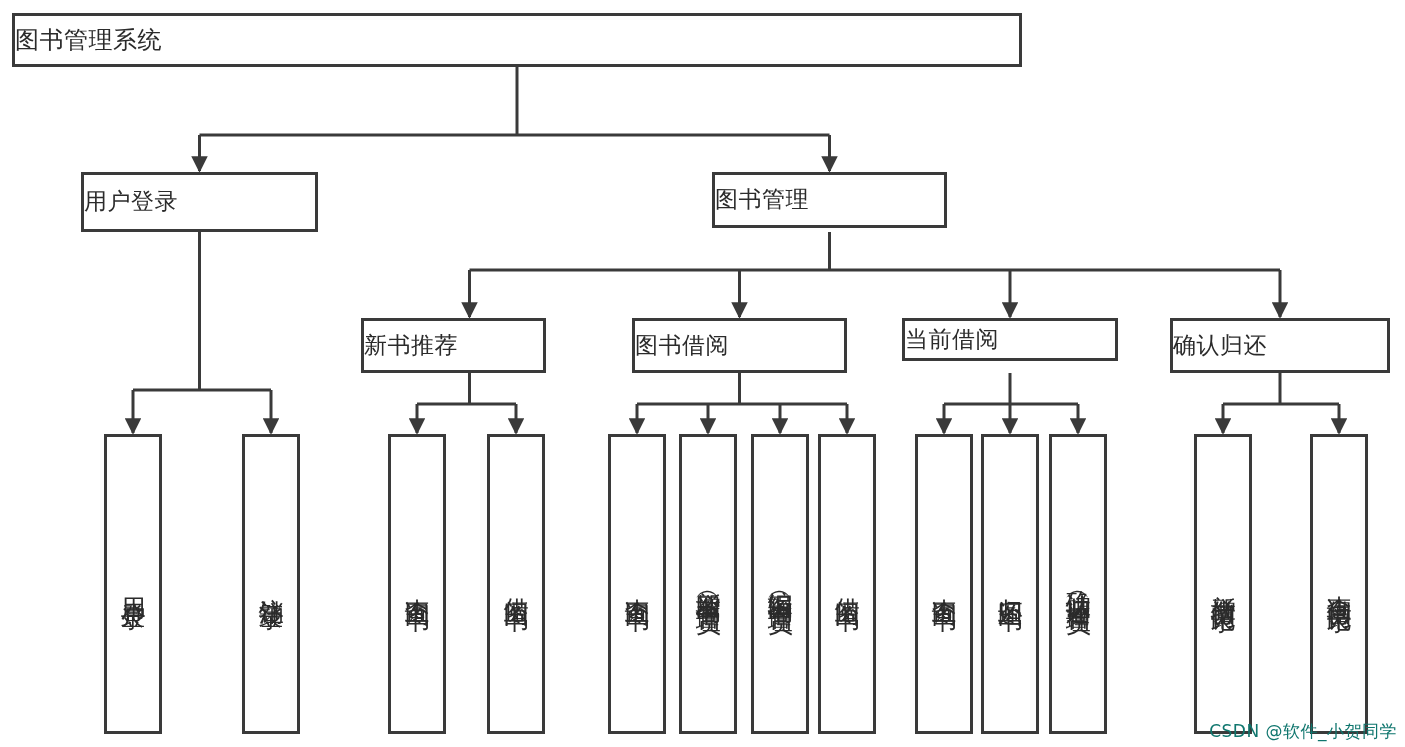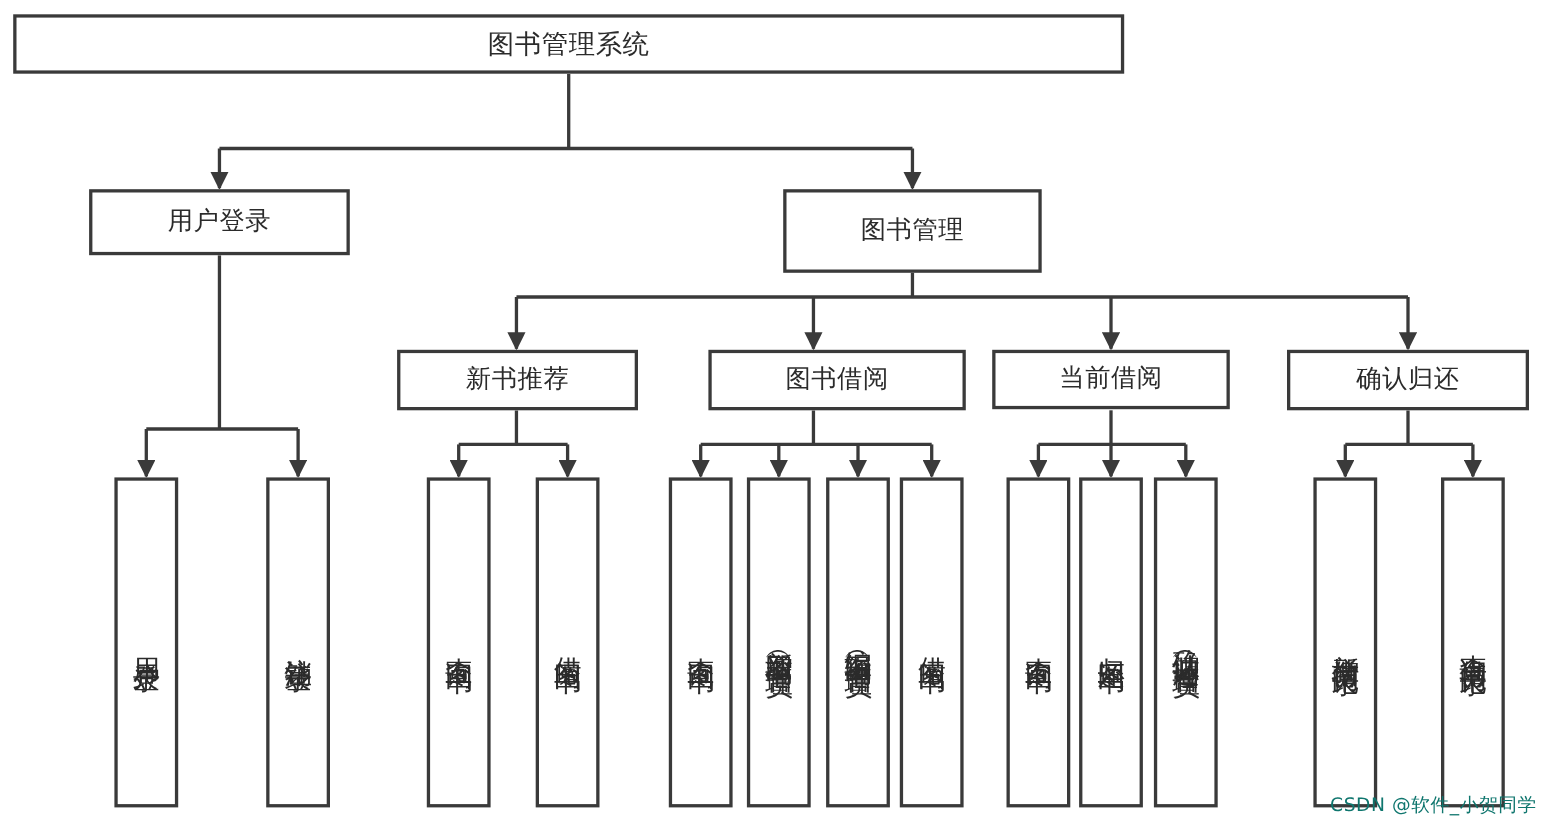--- a/index.html
+++ b/index.html
@@ -26,21 +26,20 @@
     height: 747px;
     pointer-events: none;
   }
   .node {
     position: absolute;
     box-sizing: border-box;
     background: #ffffff;
     border: 3px solid #3a3a3a;
     display: flex;
     align-items: center;
-    justify-content: center;
     color: #2b2b2b;
     z-index: 2;
   }
   .node .label {
     display: block;
     text-align: center;
     line-height: 1.18;
     white-space: nowrap;
   }
   
@@ -125,31 +124,31 @@
       </g>
   </svg>
 
   <div class="node root horiz" style="left: 12px; top: 13px; width: 1010px; height: 54px;">
     <span class="label">图书管理系统</span>
   </div>
 
   <div class="node horiz" style="left: 81px; top: 172px; width: 237px; height: 60px;">
     <span class="label">用户登录</span>
   </div>
-  <div class="node horiz" style="left: 712px; top: 172px; width: 235px; height: 76px;">
+  <div class="node horiz" style="left: 712px; top: 172px; width: 235px; height: 56px;">
     <span class="label">图书管理</span>
   </div>
 
-  <div class="node horiz" style="left: 361px; top: 318px; width: 219px; height: 55px;">
+  <div class="node horiz" style="left: 361px; top: 318px; width: 185px; height: 55px;">
     <span class="label">新书推荐</span>
   </div>
-  <div class="node horiz" style="left: 632px; top: 318px; width: 234px; height: 55px; margin-left: 12px;">
+  <div class="node horiz" style="left: 632px; top: 318px; width: 215px; height: 55px;">
     <span class="label">图书借阅</span>
   </div>
-  <div class="node horiz" style="left: 902px; top: 318px; width: 216px; height: 54px;">
+  <div class="node horiz" style="left: 902px; top: 318px; width: 216px; height: 43px;">
     <span class="label">当前借阅</span>
   </div>
   <div class="node horiz" style="left: 1170px; top: 318px; width: 220px; height: 55px;">
     <span class="label">确认归还</span>
   </div>
 
   <div class="node vert" style="left: 104px; top: 434px; width: 58px; height: 300px;">
     <span class="label">用户登录</span>
   </div>
   <div class="node vert" style="left: 242px; top: 434px; width: 58px; height: 300px;">

